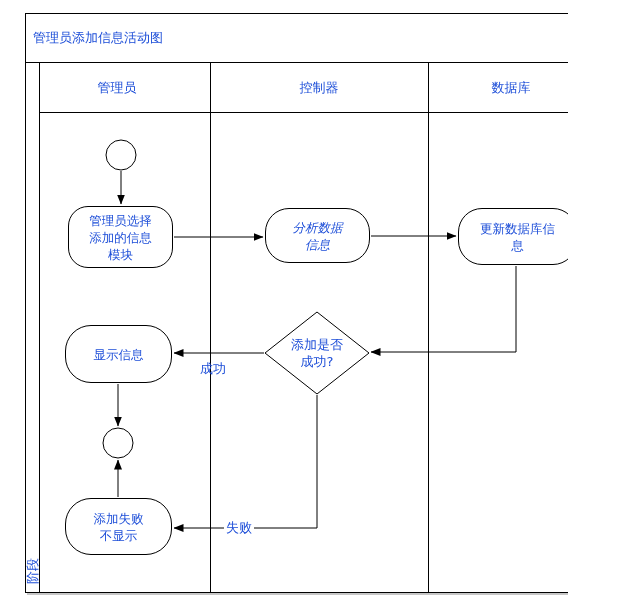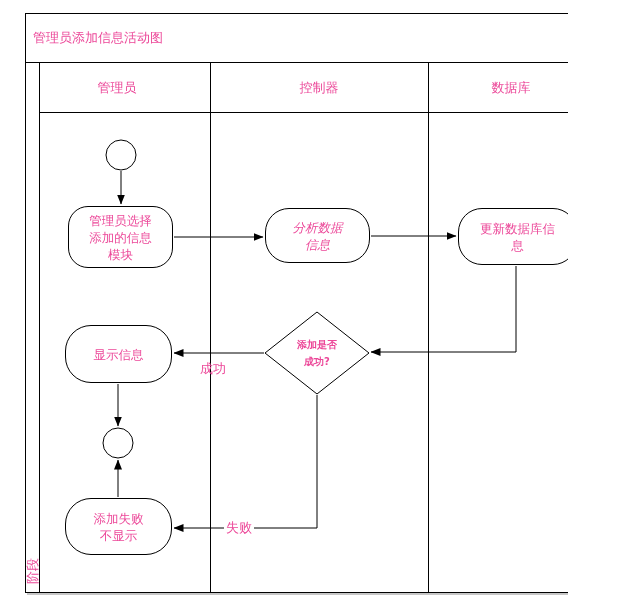--- a/index.html
+++ b/index.html
@@ -6,21 +6,21 @@
     margin: 0;
     padding: 0;
     background: #ffffff;
   }
   .canvas {
     position: relative;
     width: 568px;
     height: 615px;
     background: #ffffff;
     font-family: "DejaVu Sans", sans-serif;
-    color: #ec4899;
+    color: #1d4ed8;
     overflow: hidden;
   }
   .frame {
     position: absolute;
     left: 25px;
     top: 13px;
     width: 570px;
     height: 580px;
     border: 1px solid #000000;
     box-sizing: border-box;
@@ -116,24 +116,23 @@
   .diamond-label {
     position: absolute;
     left: 267px;
     top: 327px;
     width: 100px;
     height: 52px;
     display: flex;
     align-items: center;
     justify-content: center;
     text-align: center;
-    font-size: 10px;
+    font-size: 13px;
     line-height: 17px;
     white-space: pre-line;
-    font-weight: bold;
   }
 
   .edge-label {
     position: absolute;
     font-size: 13px;
     line-height: 14px;
   }
   .edge-label.success { left: 200px; top: 362px; }
   .edge-label.fail    { left: 224px; top: 521px; background: #ffffff; padding: 0 2px; }
 </style>

